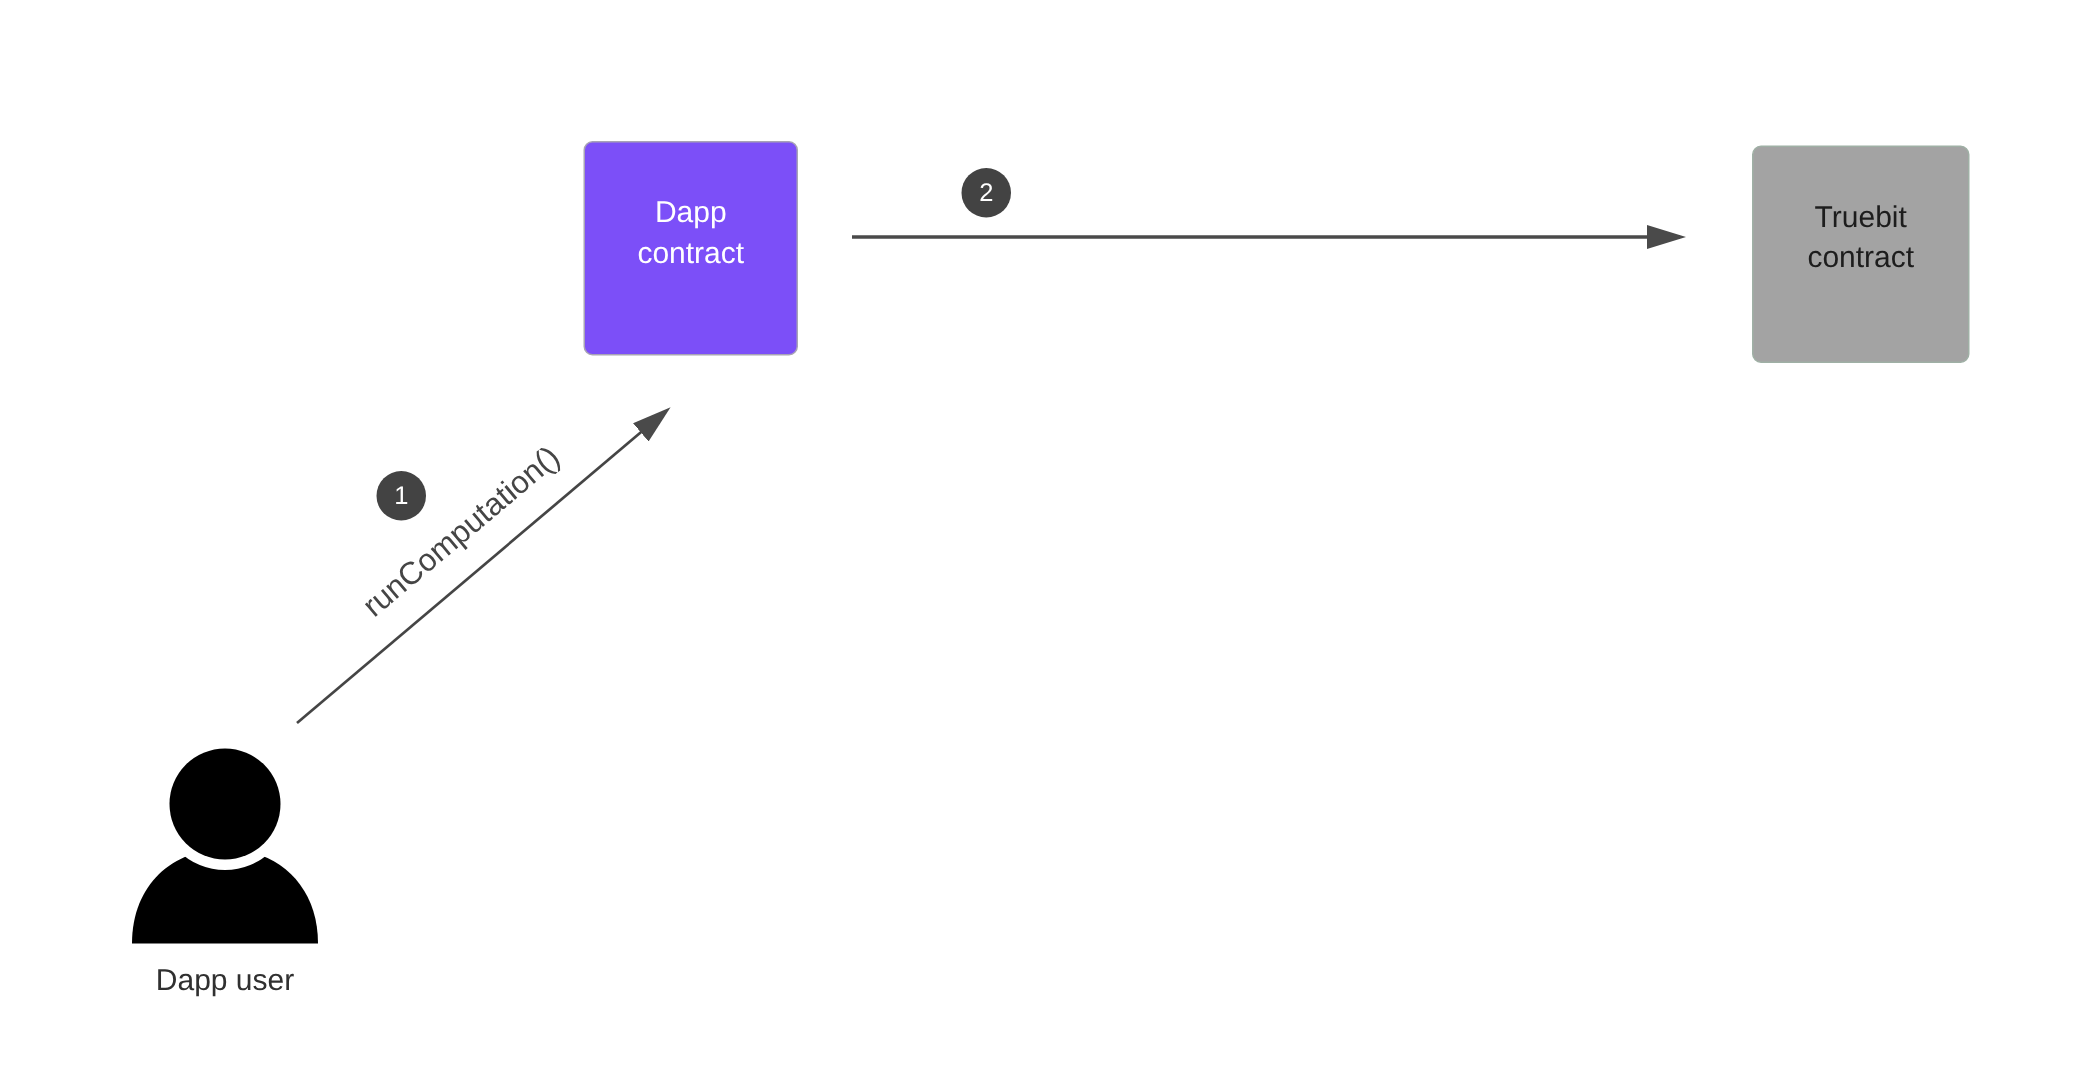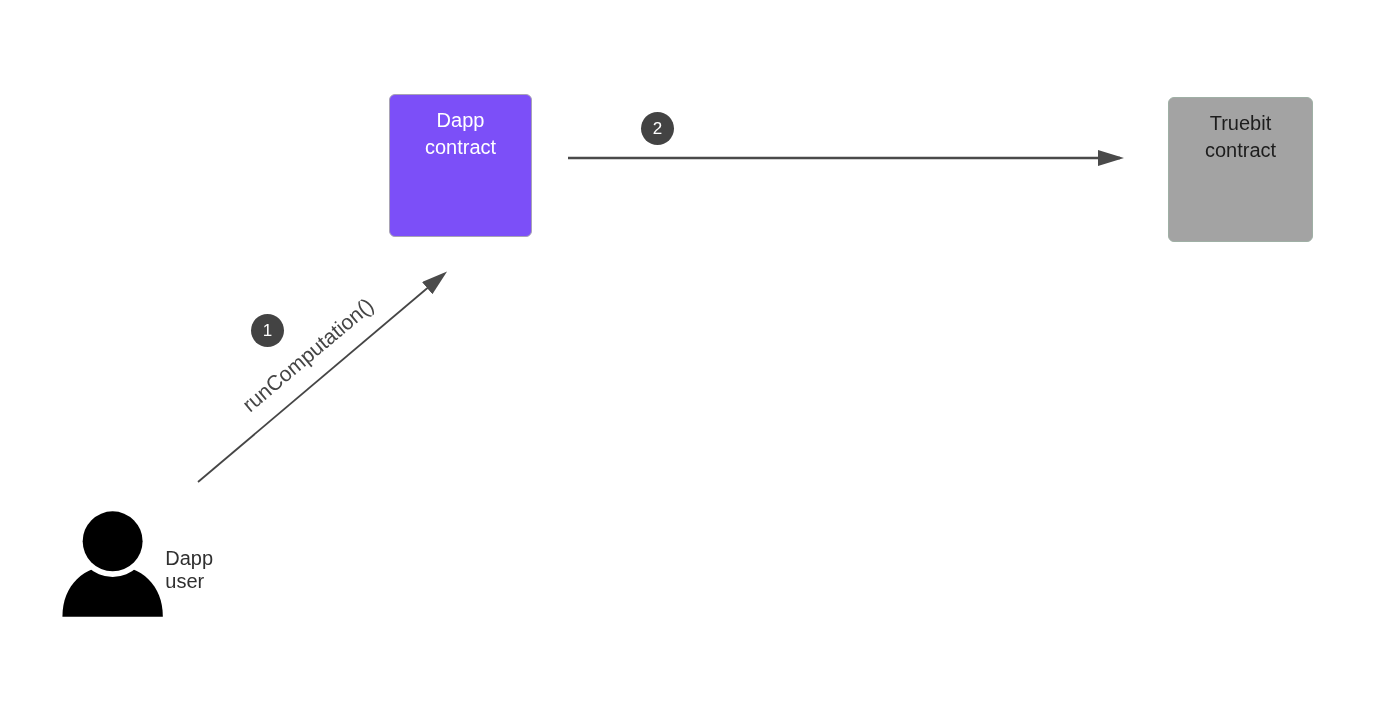--- a/index.html
+++ b/index.html
@@ -14,21 +14,21 @@
   .arrows-layer {
     position: absolute;
     left: 0; top: 0;
     width: 1400px; height: 727px;
   }
   .node {
     position: absolute;
     box-sizing: border-box;
     border-radius: 6px;
     text-align: center;
-    padding-top: 12px;
+    padding-top: 34px;
     font-size: 20px;
     line-height: 27px;
   }
   .node-purple {
     left: 389px; top: 94px;
     width: 143px; height: 143px;
     background: #7c4ff8;
     border: 1px solid #a8a3b5;
     color: #ffffff;
   }
@@ -72,21 +72,21 @@
     transform: translate(-50%, -50%) rotate(-40deg);
     font-size: 21px;
     color: #454545;
     white-space: nowrap;
   }
   .user-figure {
     position: absolute;
     left: 60px; top: 496px;
     width: 180px;
     display: flex;
-    flex-direction: row;
+    flex-direction: column;
     align-items: center;
   }
   .user-figure svg { display: block; }
   .user-label {
     margin-top: 11px;
     font-size: 20px;
     color: #303030;
   }
 </style>
 </head>

